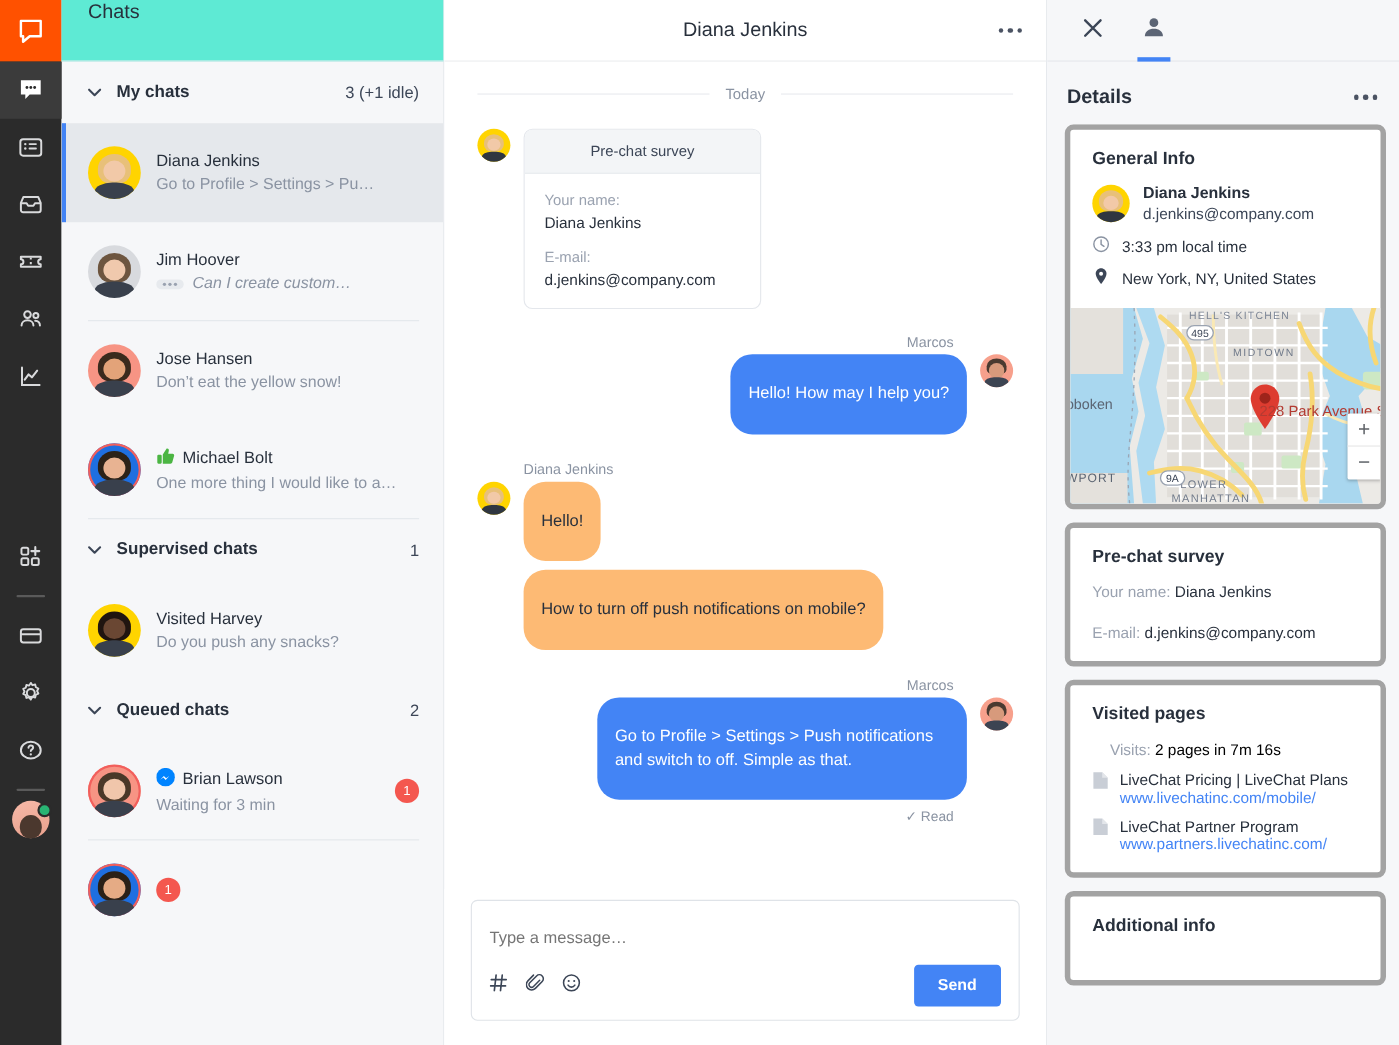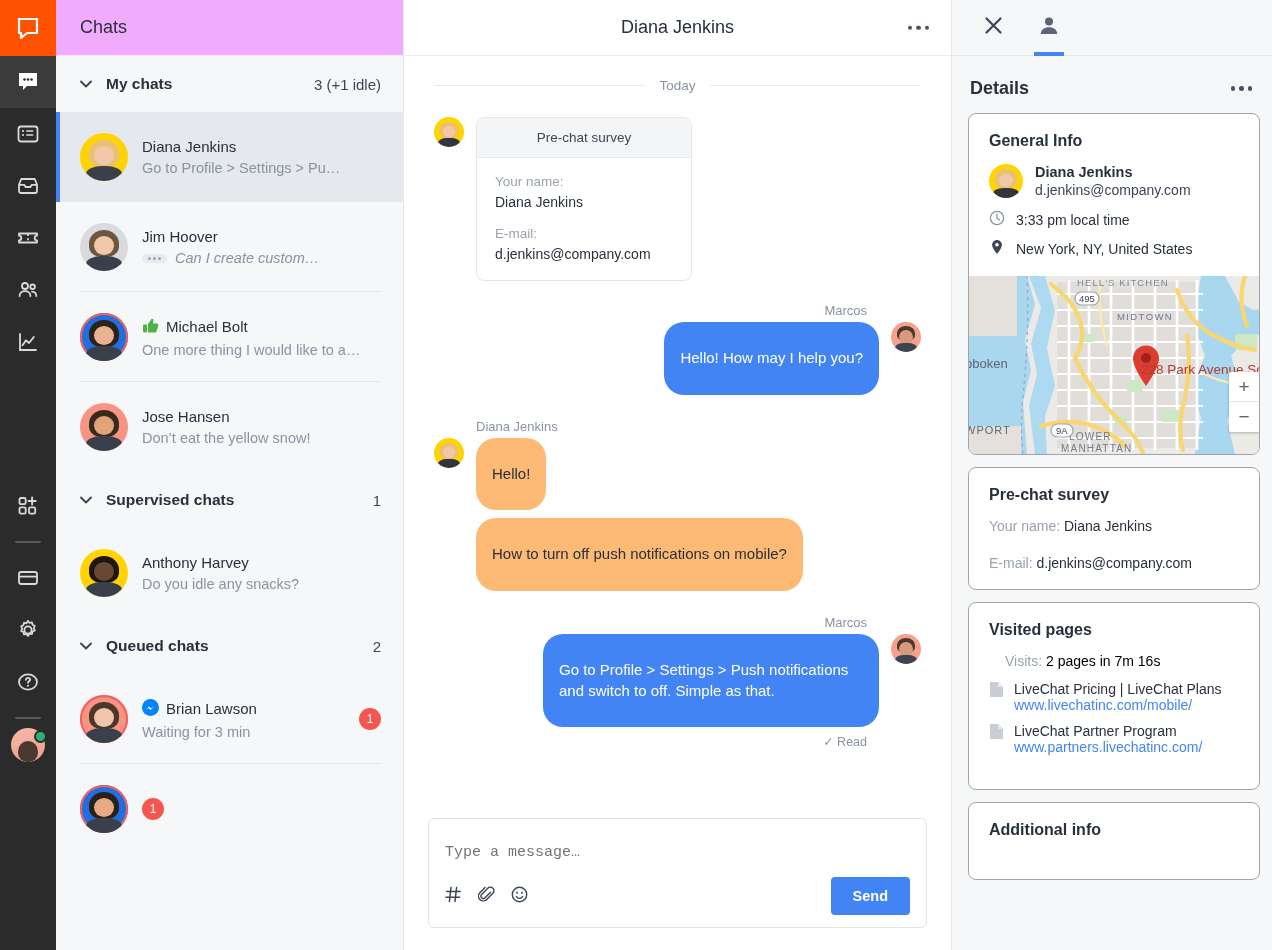--- a/index.html
+++ b/index.html
@@ -43,22 +43,22 @@
     background: #29b473; border: 2px solid #2b2b2b;
   }
 
   
   .list {
     width: 348px; flex: 0 0 348px; height: 950px;
     background: #f6f7f9; border-right: 1px solid #e4e7ec;
     display: flex; flex-direction: column;
   }
   .list-header {
-    height: 56px; display: flex; align-items: center;
-    padding: 0 0 0 24px; background: #f0abfc;
+    height: 56px; display: flex; 
+    padding: 0 0 0 24px; background: #5eead4;
     border-bottom: 1px solid #e9ecf0;
   }
   .list-header-title { font-size: 18px; color: #28303c; font-weight: 400; }
   .list-body { flex: 1 1 auto; overflow: hidden; }
 
   .group-head {
     display: flex; align-items: center;
     padding: 0 22px 0 22px; height: 56px;
   }
   .group-chevron { width: 18px; margin-right: 10px; display:flex; align-items:center; }
@@ -159,21 +159,21 @@
   }
 
   .composer { flex: 0 0 auto; padding: 10px 24px 22px; background: #fff; }
   .composer-box {
     border: 1px solid #dfe3e8; border-radius: 6px; background: #fff;
     padding: 16px 16px 12px; min-height: 110px;
     display: flex; flex-direction: column;
   }
   .composer-input {
     flex: 1 1 auto; font-size: 15px; color: #b9bfc8; border: none;
-    outline: none; background: transparent; font-family: Liberation Mono, monospace;
+    outline: none; background: transparent; font-family: Liberation Sans, sans-serif;
     padding: 0; margin-bottom: 8px;
   }
   .composer-bar { display: flex; align-items: center; }
   .composer-icons { display: flex; align-items: center; gap: 16px; flex: 1 1 auto; color: #4b5363; }
   .send-btn {
     background: #4384f5; color: #fff; border: none; border-radius: 4px;
     font-size: 14.5px; font-weight: 700; padding: 11px 22px;
     font-family: inherit; cursor: pointer;
   }
 
@@ -195,21 +195,21 @@
     content: ""; position: absolute; bottom: 0; left: 8px; right: 8px;
     height: 4px; background: #4384f5;
   }
   .details-title-row {
     display: flex; align-items: center; justify-content: space-between;
     padding: 22px 20px 14px 18px;
   }
   .details-title { font-size: 18px; font-weight: 700; color: #28303c; }
   .details-scroll { flex: 1 1 auto; padding: 0 12px 12px 16px; overflow: hidden; }
   .card {
-    background: #fff; border: 1px solid #a3a3a3; border-radius: 8px;
+    background: #fff; border: 5px solid #a3a3a3; border-radius: 8px;
     margin-bottom: 12px; overflow: hidden;
   }
   .card-pad { padding: 18px 20px; }
   .card-title { font-size: 16px; font-weight: 700; color: #28303c; margin-bottom: 14px; }
   .gi-person { display: flex; align-items: center; gap: 12px; margin-bottom: 12px; }
   .gi-av { width: 34px; height: 34px; border-radius: 50%; flex: 0 0 34px; overflow:hidden; position:relative;}
   .gi-name { font-size: 14.5px; font-weight: 700; color: #28303c; }
   .gi-mail { font-size: 14px; color: #3c4657; margin-top: 2px; }
   .gi-line { display: flex; align-items: center; gap: 11px; margin-bottom: 10px; font-size: 14px; color: #28303c; }
   .gi-line:last-child { margin-bottom: 0; }
@@ -230,21 +230,21 @@
     left: 172px; top: 86px; white-space: nowrap;
   }
   .map-pin { position: absolute; left: 160px; top: 68px; }
 
   .kv { font-size: 14px; color: #28303c; margin-bottom: 21px; }
   .kv .k { color: #9aa2b0; }
   .kv:last-child { margin-bottom: 0; }
   .visit-line { font-size: 14px; margin-bottom: 12px; margin-left: 16px; }
   .visit-line .k { color: #9aa2b0; }
   .vp-item { display: flex; gap: 10px; margin-bottom: 10px; }
-  .vp-item:last-child { margin-bottom: 16px; }
+  .vp-item:last-child { margin-bottom: 0; }
   .vp-text { min-width: 0; }
   .vp-title { font-size: 14px; color: #28303c; white-space: nowrap; }
   .vp-url { font-size: 14px; color: #4384f5; white-space: nowrap; }
 </style>
 </head>
 <body>
 
 <div class="app">
 
   <div class="rail">
@@ -398,75 +398,75 @@
                 <i></i>
                 <i></i>
                 <i></i>
               </span>
               <span>Can I create custom…</span>
             </div>
           </div>
           <span class="sep"></span>
         </div>
         <div class="chat-row">
+          <div class="av" style="background:#f79484;">
+            <div style="position:absolute;left:9px;top:7px;width:30px;height:27px;background:#3a2a1d;border-radius:50% 50% 40% 40%"></div>
+            <div style="position:absolute;left:14px;top:13px;width:20px;height:19px;background:#e3a379;border-radius:50%"></div>
+            <div style="position:absolute;left:6px;top:33px;width:36px;height:18px;background:#39404c;border-radius:45% 45% 0 0"></div>
+          </div>
+          <div class="chat-meta">
+            <div class="chat-name">
+              <span>Jose Hansen</span>
+            </div>
+            <div class="chat-prev">
+              <span>Don’t eat the yellow snow!</span>
+            </div>
+          </div>
+        </div>
+        <div class="chat-row">
           <div class="av" style="background:#1f6fe0;box-shadow:0 0 0 2px #f25f5c inset;">
             <div style="position:absolute;left:9px;top:7px;width:30px;height:27px;background:#2c2218;border-radius:50% 50% 40% 40%"></div>
             <div style="position:absolute;left:14px;top:13px;width:20px;height:19px;background:#e8b392;border-radius:50%"></div>
             <div style="position:absolute;left:6px;top:33px;width:36px;height:18px;background:#39404c;border-radius:45% 45% 0 0"></div>
           </div>
           <div class="chat-meta">
             <div class="chat-name">
               <span><svg width="17" height="17" viewBox="0 0 17 17">
                   <rect x="1" y="7.5" width="4" height="8" rx="1" fill="#4bb543"></rect>
                   <path d="M6 15.5V7.2l3.5-5.4c1.3-.3 2.2.5 2 1.9l-.6 2.8h4.1c1 0 1.6.9 1.3 1.9l-1.6 5.6c-.2.9-.9 1.5-1.8 1.5z" fill="#4bb543"></path>
                 </svg></span>
               <span>Michael Bolt</span>
             </div>
             <div class="chat-prev">
               <span>One more thing I would like to a…</span>
             </div>
           </div>
           <span class="sep"></span>
-        </div>
-        <div class="chat-row">
-          <div class="av" style="background:#f79484;">
-            <div style="position:absolute;left:9px;top:7px;width:30px;height:27px;background:#3a2a1d;border-radius:50% 50% 40% 40%"></div>
-            <div style="position:absolute;left:14px;top:13px;width:20px;height:19px;background:#e3a379;border-radius:50%"></div>
-            <div style="position:absolute;left:6px;top:33px;width:36px;height:18px;background:#39404c;border-radius:45% 45% 0 0"></div>
-          </div>
-          <div class="chat-meta">
-            <div class="chat-name">
-              <span>Jose Hansen</span>
-            </div>
-            <div class="chat-prev">
-              <span>Don’t eat the yellow snow!</span>
-            </div>
-          </div>
         </div>
         <div class="group-head">
           <span class="group-chevron">
             <svg width="16" height="16" viewBox="0 0 16 16">
               <path d="M3 5.5 8 10.5 13 5.5" fill="none" stroke="#3c4657" stroke-width="1.9" stroke-linecap="round" stroke-linejoin="round"></path>
             </svg>
           </span>
           <span class="group-title">Supervised chats</span>
           <span class="group-count">1</span>
         </div>
         <div class="chat-row">
           <div class="av" style="background:#ffd400;">
             <div style="position:absolute;left:9px;top:7px;width:30px;height:27px;background:#201510;border-radius:50% 50% 40% 40%"></div>
             <div style="position:absolute;left:14px;top:13px;width:20px;height:19px;background:#6a4733;border-radius:50%"></div>
             <div style="position:absolute;left:6px;top:33px;width:36px;height:18px;background:#39404c;border-radius:45% 45% 0 0"></div>
           </div>
           <div class="chat-meta">
             <div class="chat-name">
-              <span>Anthony Harvey</span>
+              <span>Visited Harvey</span>
             </div>
             <div class="chat-prev">
-              <span>Do you idle any snacks?</span>
+              <span>Do you push any snacks?</span>
             </div>
           </div>
         </div>
         <div class="group-head">
           <span class="group-chevron">
             <svg width="16" height="16" viewBox="0 0 16 16">
               <path d="M3 5.5 8 10.5 13 5.5" fill="none" stroke="#3c4657" stroke-width="1.9" stroke-linecap="round" stroke-linejoin="round"></path>
             </svg>
           </span>
           <span class="group-title">Queued chats</span>

